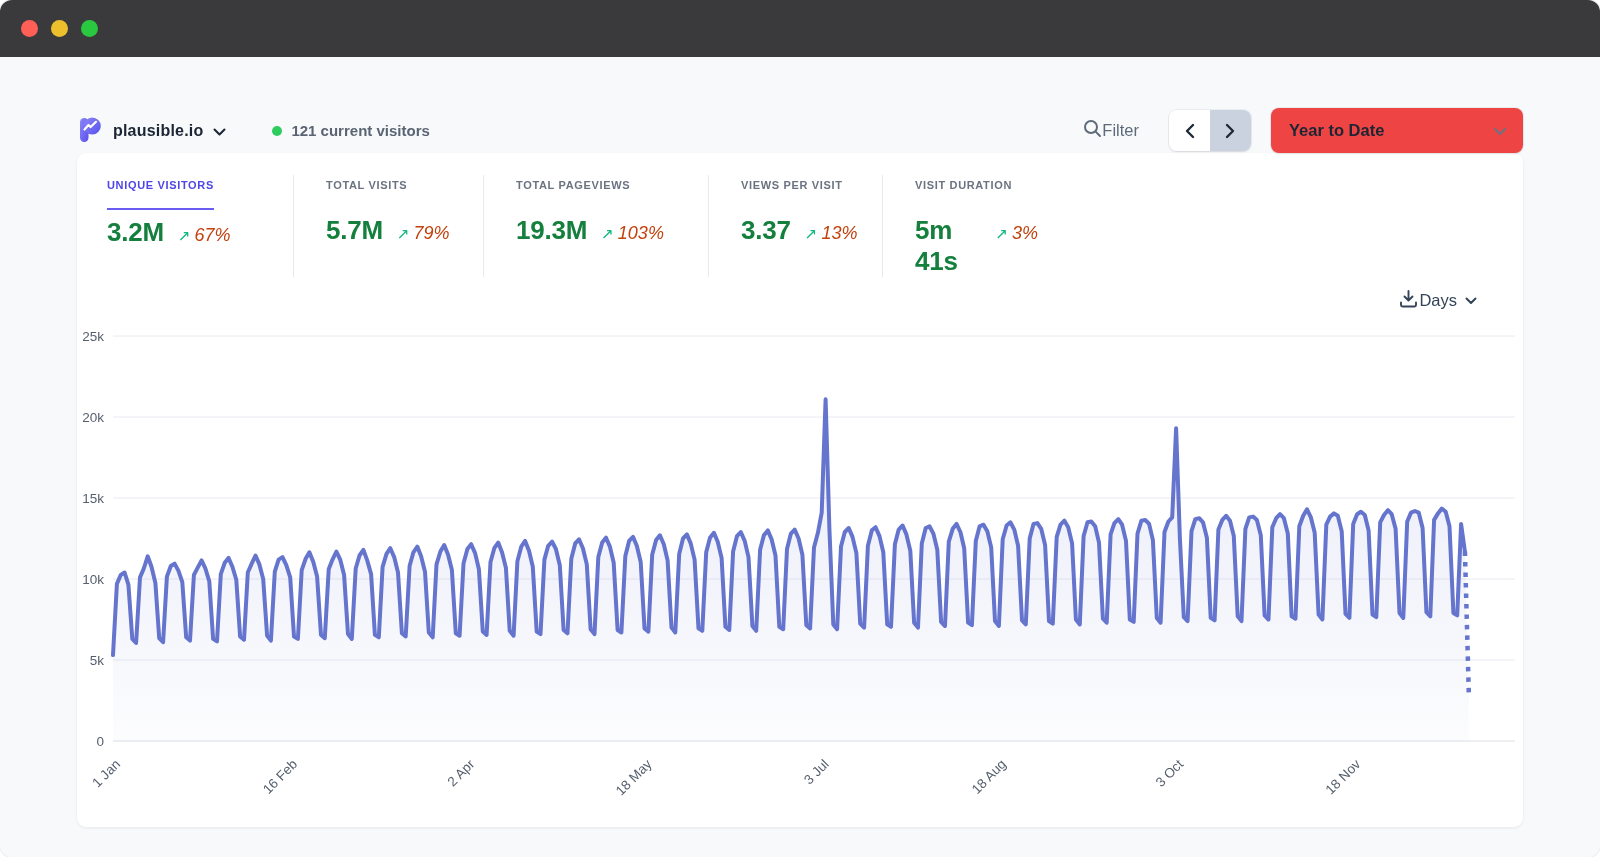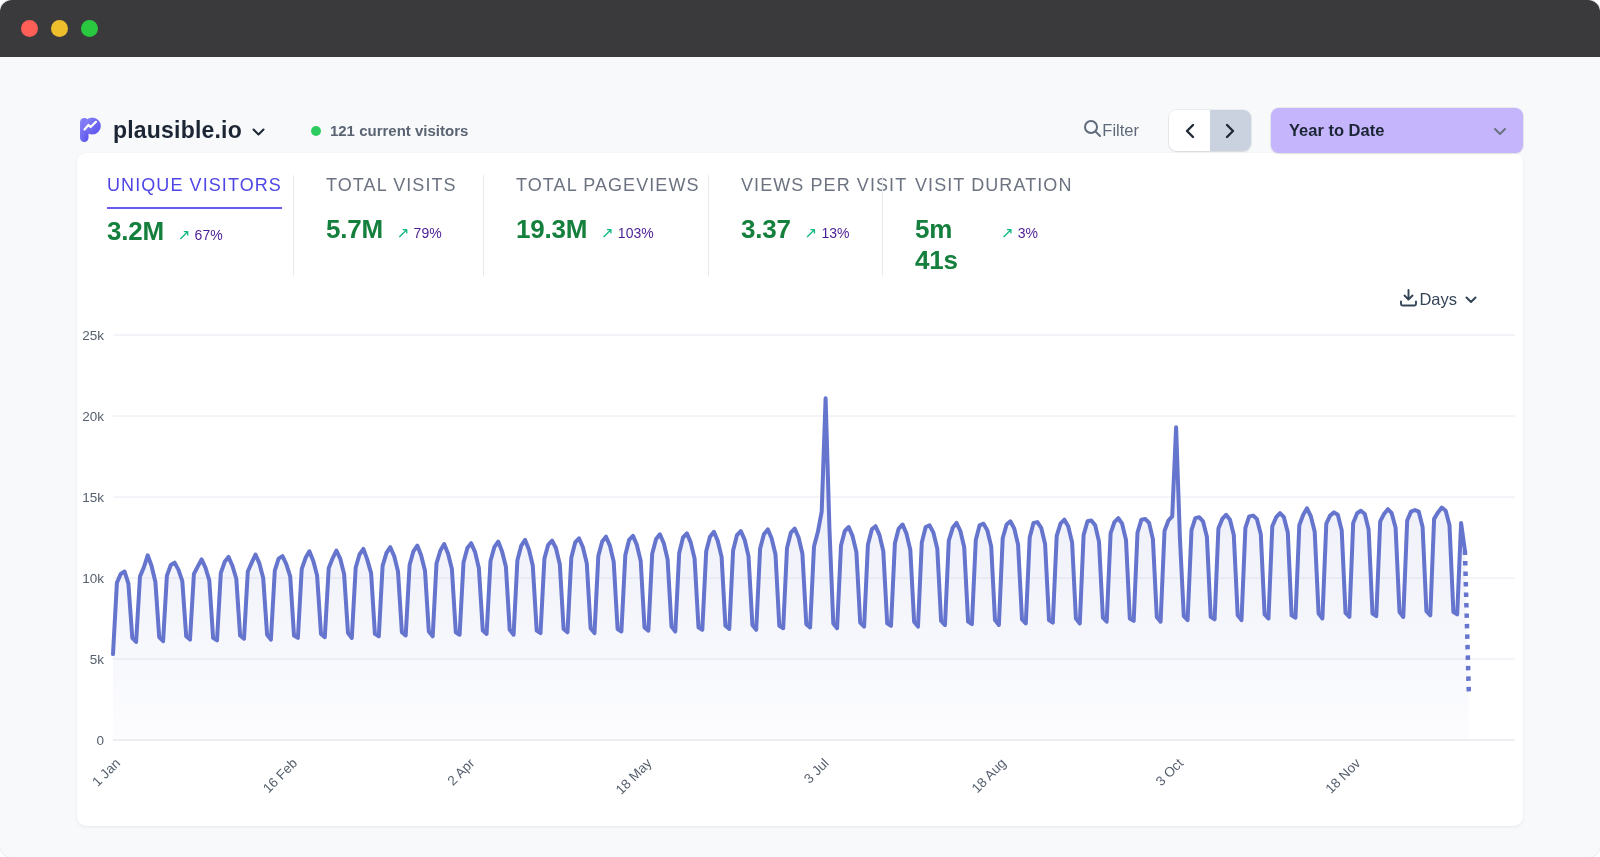--- a/index.html
+++ b/index.html
@@ -10,50 +10,50 @@
   .light { width:17px; height:17px; border-radius:50%; }
   .light.red { background:#ff5f57; }
   .light.yellow { background:#eebf2d; }
   .light.green { background:#2ac840; }
 
   .page { height:800px; background:#f8f9fb; }
 
   .header { display:flex; align-items:center; justify-content:space-between; margin:0 77px; padding-top:51px; height:96px; }
   .header-left { display:flex; align-items:center; }
   .site { display:flex; align-items:center; gap:10px; cursor:pointer; }
-  .site-name { font-size:23px; font-weight:700; color:#1b2533; letter-spacing:.2px; }
+  .site-name { font-size:16px; font-weight:700; color:#1b2533; letter-spacing:.2px; }
   .visitors { display:flex; align-items:center; gap:9px; margin-left:46px; }
   .pulse-dot { width:10px; height:10px; border-radius:50%; background:#2ecc5f; }
   .visitors-text { font-size:15px; font-weight:600; color:#5a6472; }
 
   .header-right { display:flex; align-items:center; }
   .filter { display:flex; align-items:center; gap:0; color:#5f6b7a; font-size:16.5px; font-weight:500; cursor:pointer; }
   .nav-group { display:flex; margin-left:30px; border-radius:8px; overflow:hidden; box-shadow:0 1px 2px rgba(16,24,40,.1), 0 0 0 1px rgba(16,24,40,.05); }
   .nav-btn { width:41px; height:41px; display:flex; align-items:center; justify-content:center; background:#fff; border:none; cursor:pointer; font-size:18px; font-weight:700; color:#1f2937; }
   .nav-btn.active { background:#c9d2de; }
-  .range-select { display:flex; align-items:center; justify-content:space-between; margin-left:20px; width:252px; height:45px; background:#c4b5fd; border-radius:8px; padding:0 16px 0 18px; box-shadow:0 1px 2px rgba(16,24,40,.08), 0 0 0 1px rgba(16,24,40,.06); cursor:pointer; }
+  .range-select { display:flex; align-items:center; justify-content:space-between; margin-left:20px; width:252px; height:45px; background:#ef4444; border-radius:8px; padding:0 16px 0 18px; box-shadow:0 1px 2px rgba(16,24,40,.08), 0 0 0 1px rgba(16,24,40,.06); cursor:pointer; }
   .range-label { font-size:16.5px; font-weight:600; color:#1b2533; }
 
   .card { width:1446px; margin:0 auto; margin-left:77px; background:#fff; border-radius:9px; box-shadow:0 1px 3px rgba(16,24,40,.08); padding:22px 0 4px 0; }
 
   .stats { display:flex; padding-left:30px; }
   .stat { padding-left:32px; border-left:1px solid #e8eaee; }
   .stat:first-child { padding-left:0; border-left:none; width:186px; }
   .stat:nth-child(2) { width:190px; }
   .stat:nth-child(3) { width:225px; }
   .stat:nth-child(4) { width:174px; }
   .stat:nth-child(5) { width:156px; }
   .stat:nth-child(6) { width:240px; }
-  .stat-label { display:inline-block; font-size:18px; font-weight:400; letter-spacing:.06em; color:#6b7280; white-space:nowrap; cursor:pointer; padding-bottom:11px; }
+  .stat-label { display:inline-block; font-size:11px; font-weight:700; letter-spacing:.06em; color:#6b7280; white-space:nowrap; cursor:pointer; padding-bottom:17px; }
   .stat-label.active { color:#4f46e5; border-bottom:2px solid #6a5cf0; }
   .stat-value-row { display:flex; align-items:baseline; margin-top:7px; }
   .stat-value { font-size:26px; font-weight:700; color:#15803d; letter-spacing:-.2px; }
   .stat-arrow { font-size:15px; margin-left:14px; font-weight:400; }
   .stat-arrow.up, .stat-arrow.down { color:#10b981; }
-  .stat-change { font-size:14px; color:#4c1d95; margin-left:4px; }
+  .stat-change { font-size:18px; color:#c2410c; margin-left:4px;font-style:italic; }
 
   .chart-toolbar { display:flex; justify-content:flex-end; align-items:center; padding-right:46px; margin-top:6px; height:34px; }
   .download-btn { display:flex; align-items:center; cursor:pointer; background:none; border:none; }
   .interval-select { display:flex; align-items:center; gap:8px; cursor:pointer; }
   .interval-label { font-size:16.5px; font-weight:500; color:#344457; }
 
   .chart-wrap { padding:0 0 0 0; }
   svg text { font-family:"Liberation Sans","DejaVu Sans",sans-serif; }
 </style>
 </head>

